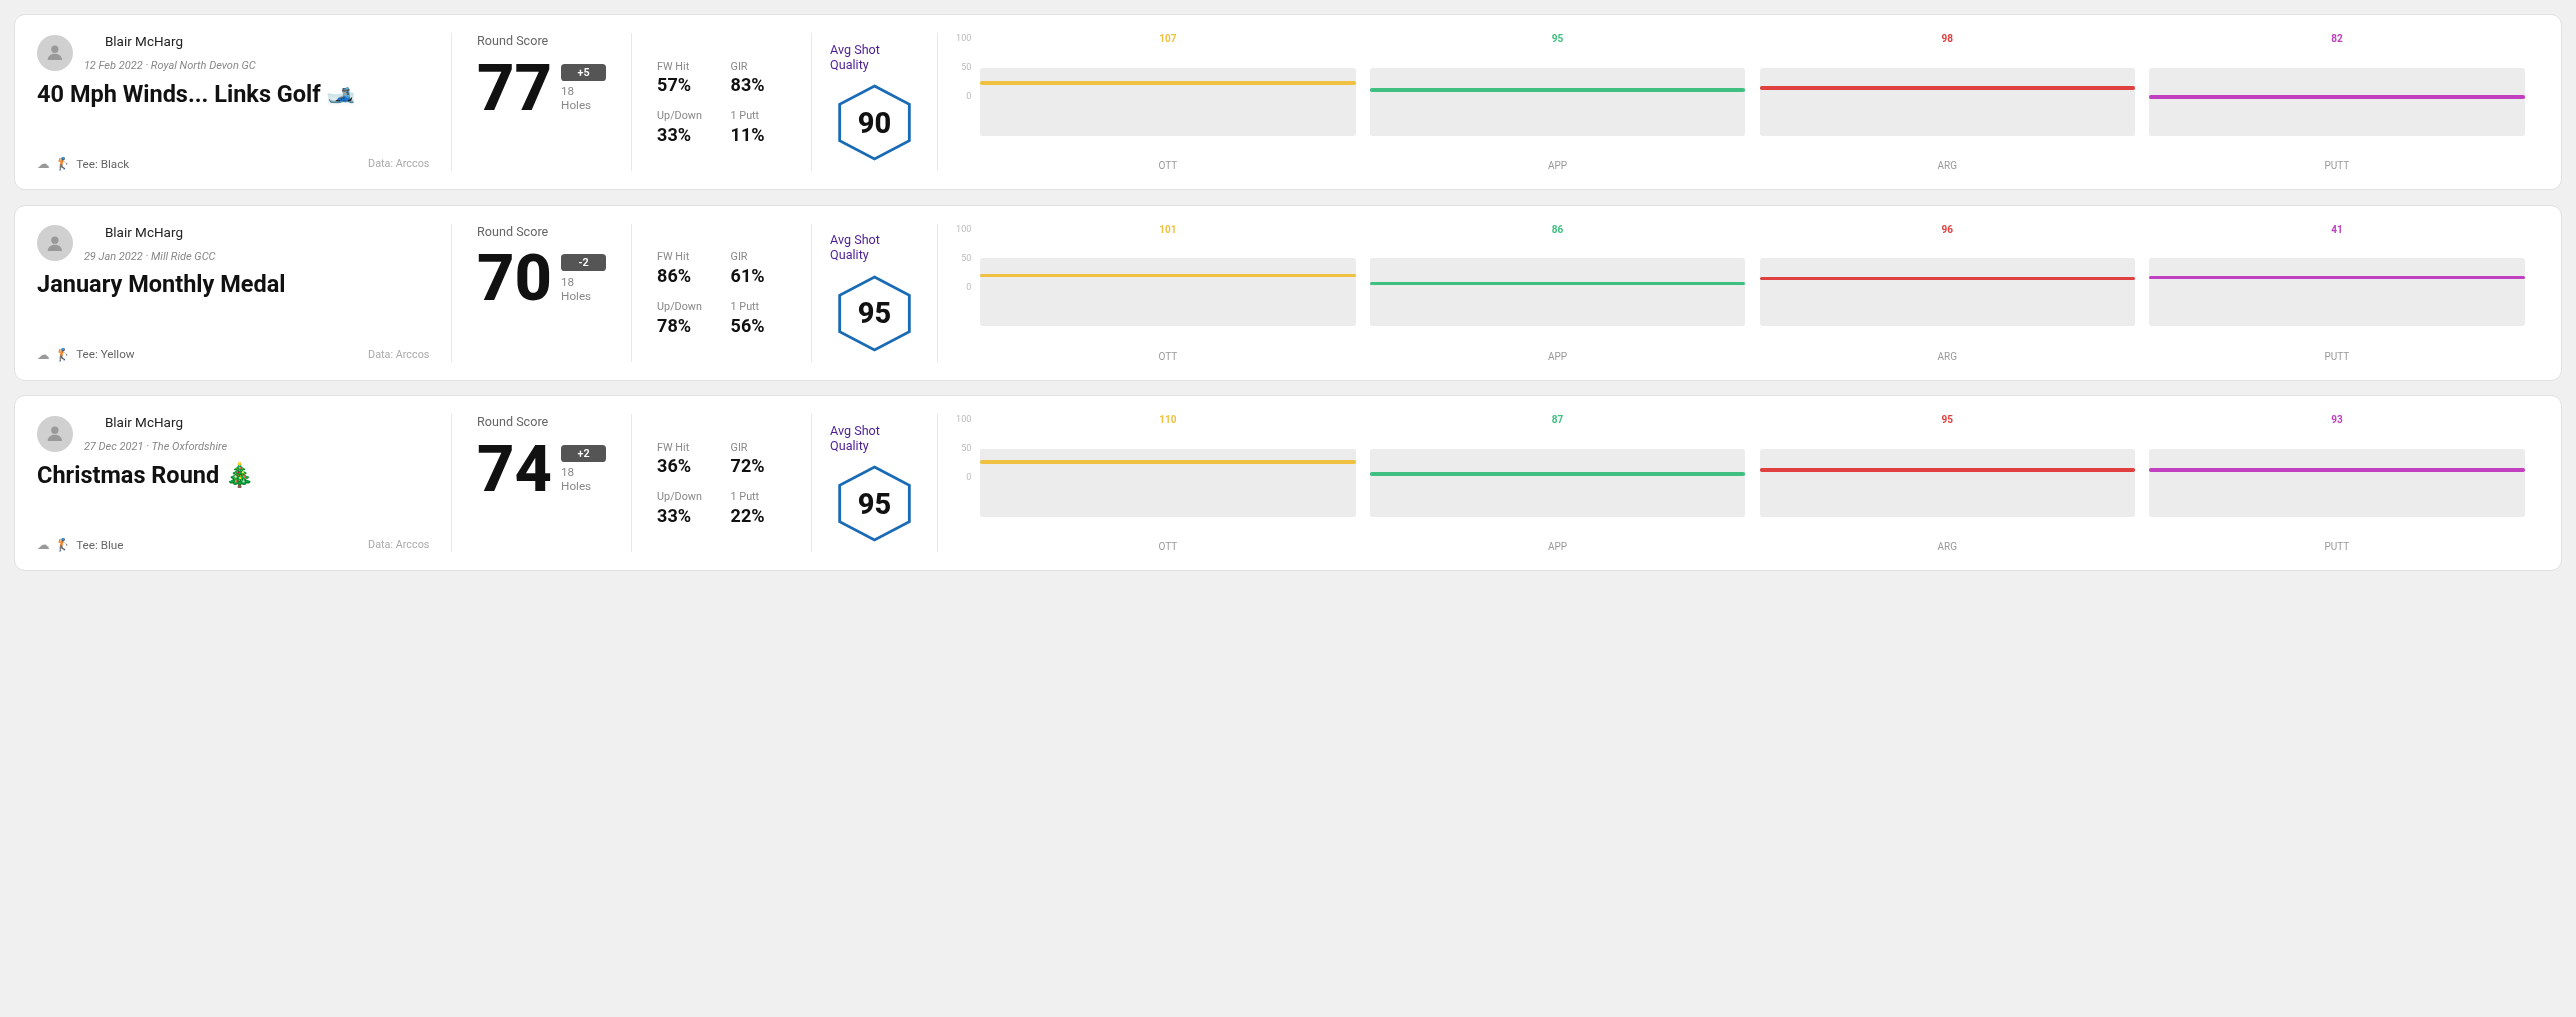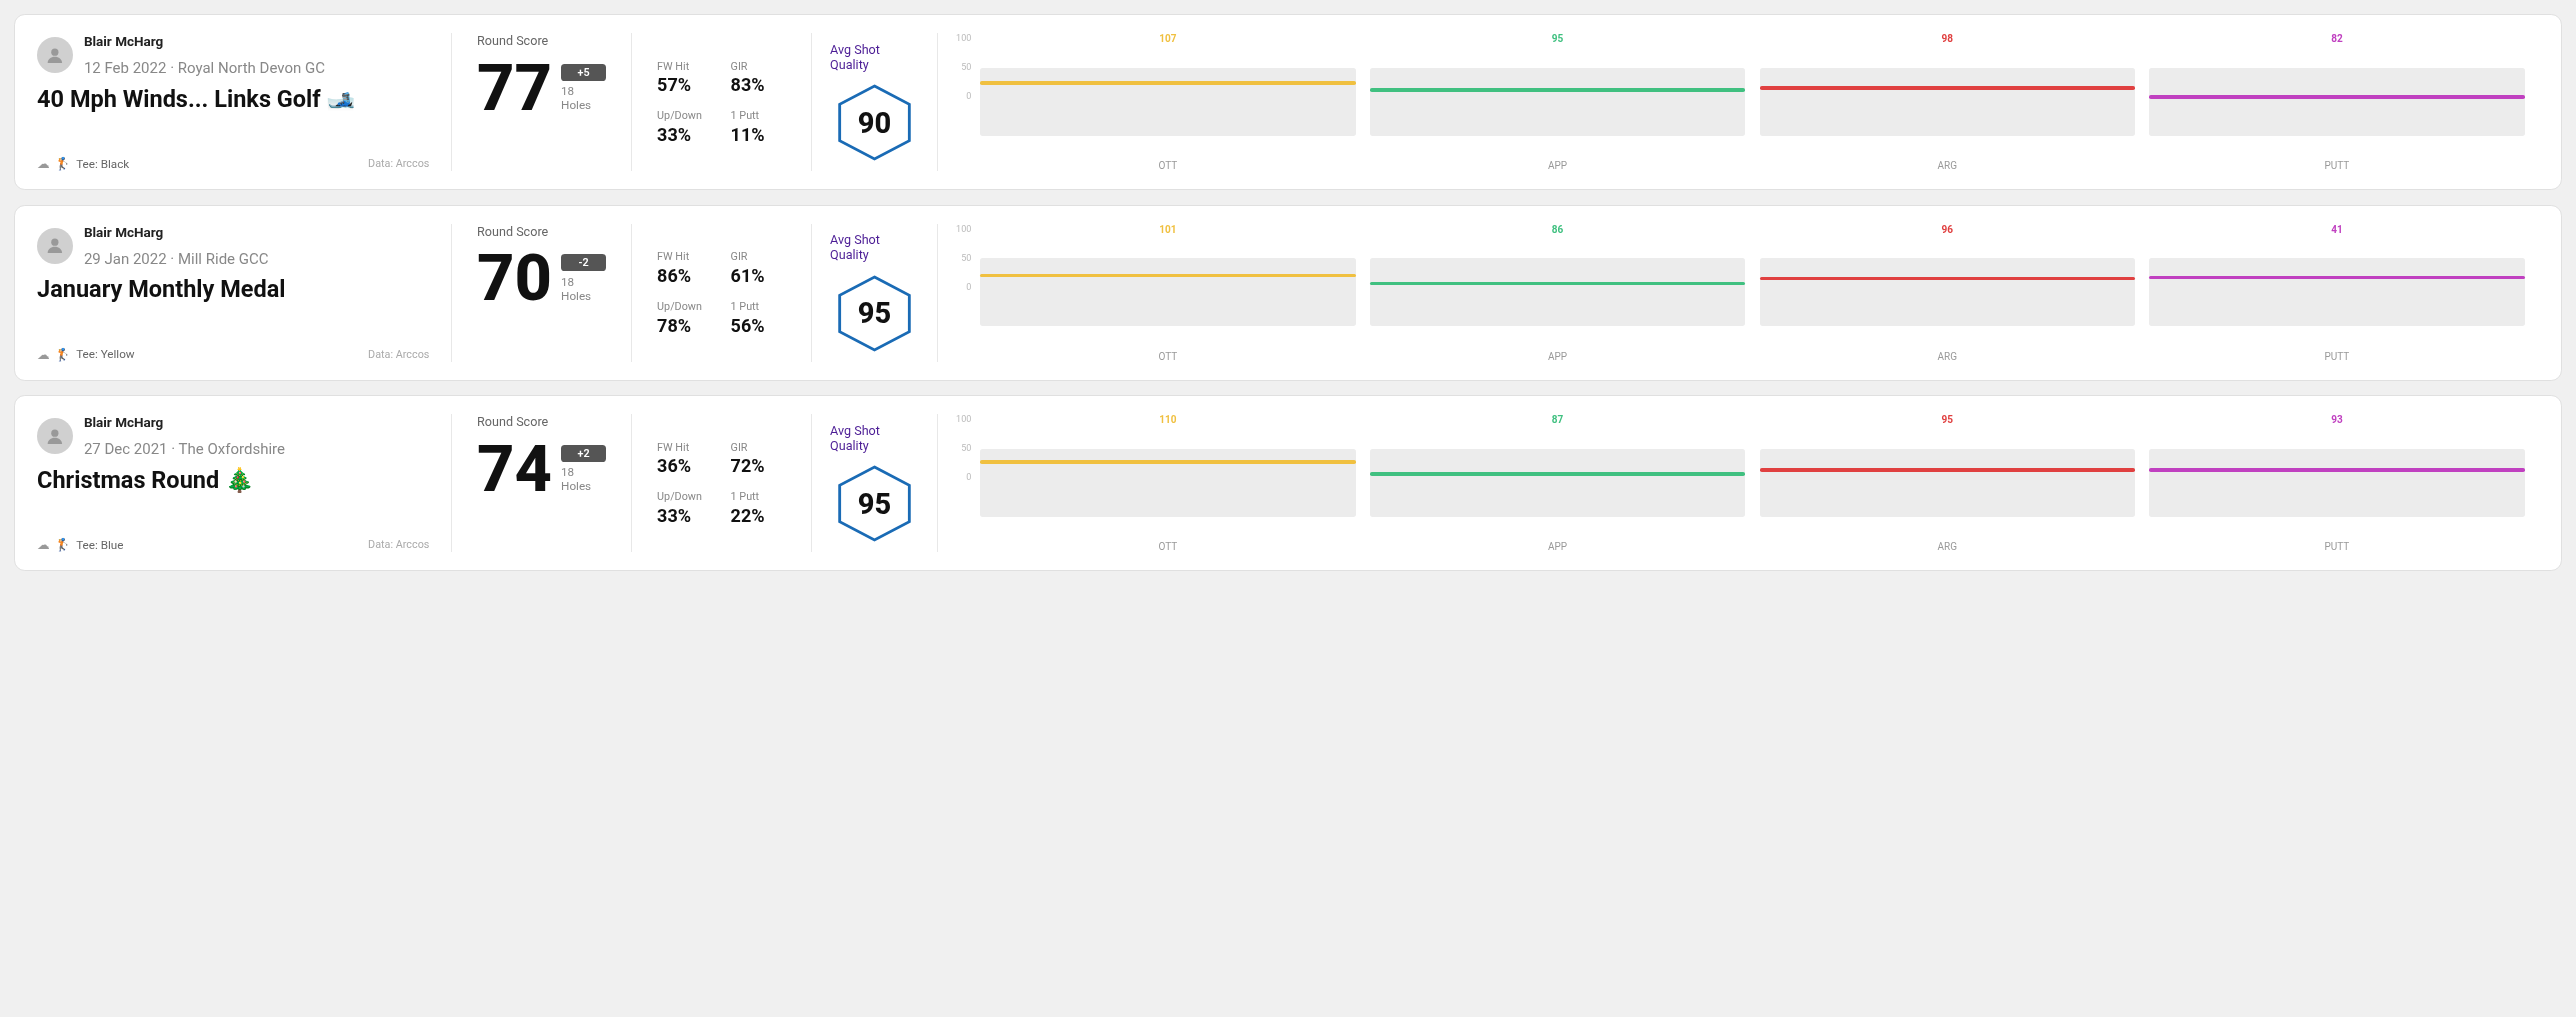--- a/index.html
+++ b/index.html
@@ -49,28 +49,30 @@
     }
 
     .avatar svg {
       width: 21.7px;
       height: 21.7px;
       fill: #999;
     }
 
     .user-details .name {
       font-size: 13.5px;
-      font-weight: 700;
+      font-weight: 400;
       color: #222;
+      margin-left: 21px;
     }
 
     .user-details .date-course {
-      font-size: 15px;
+      font-size: 11px;
       color: #888;
       margin-top: 10px;
+      font-style: italic;
     }
 
     .round-title {
       font-size: 23.5px;
       font-weight: 700;
       color: #111;
       margin: 7.2px 0 10.8px 0;
       line-height: 1.2;
     }
 

